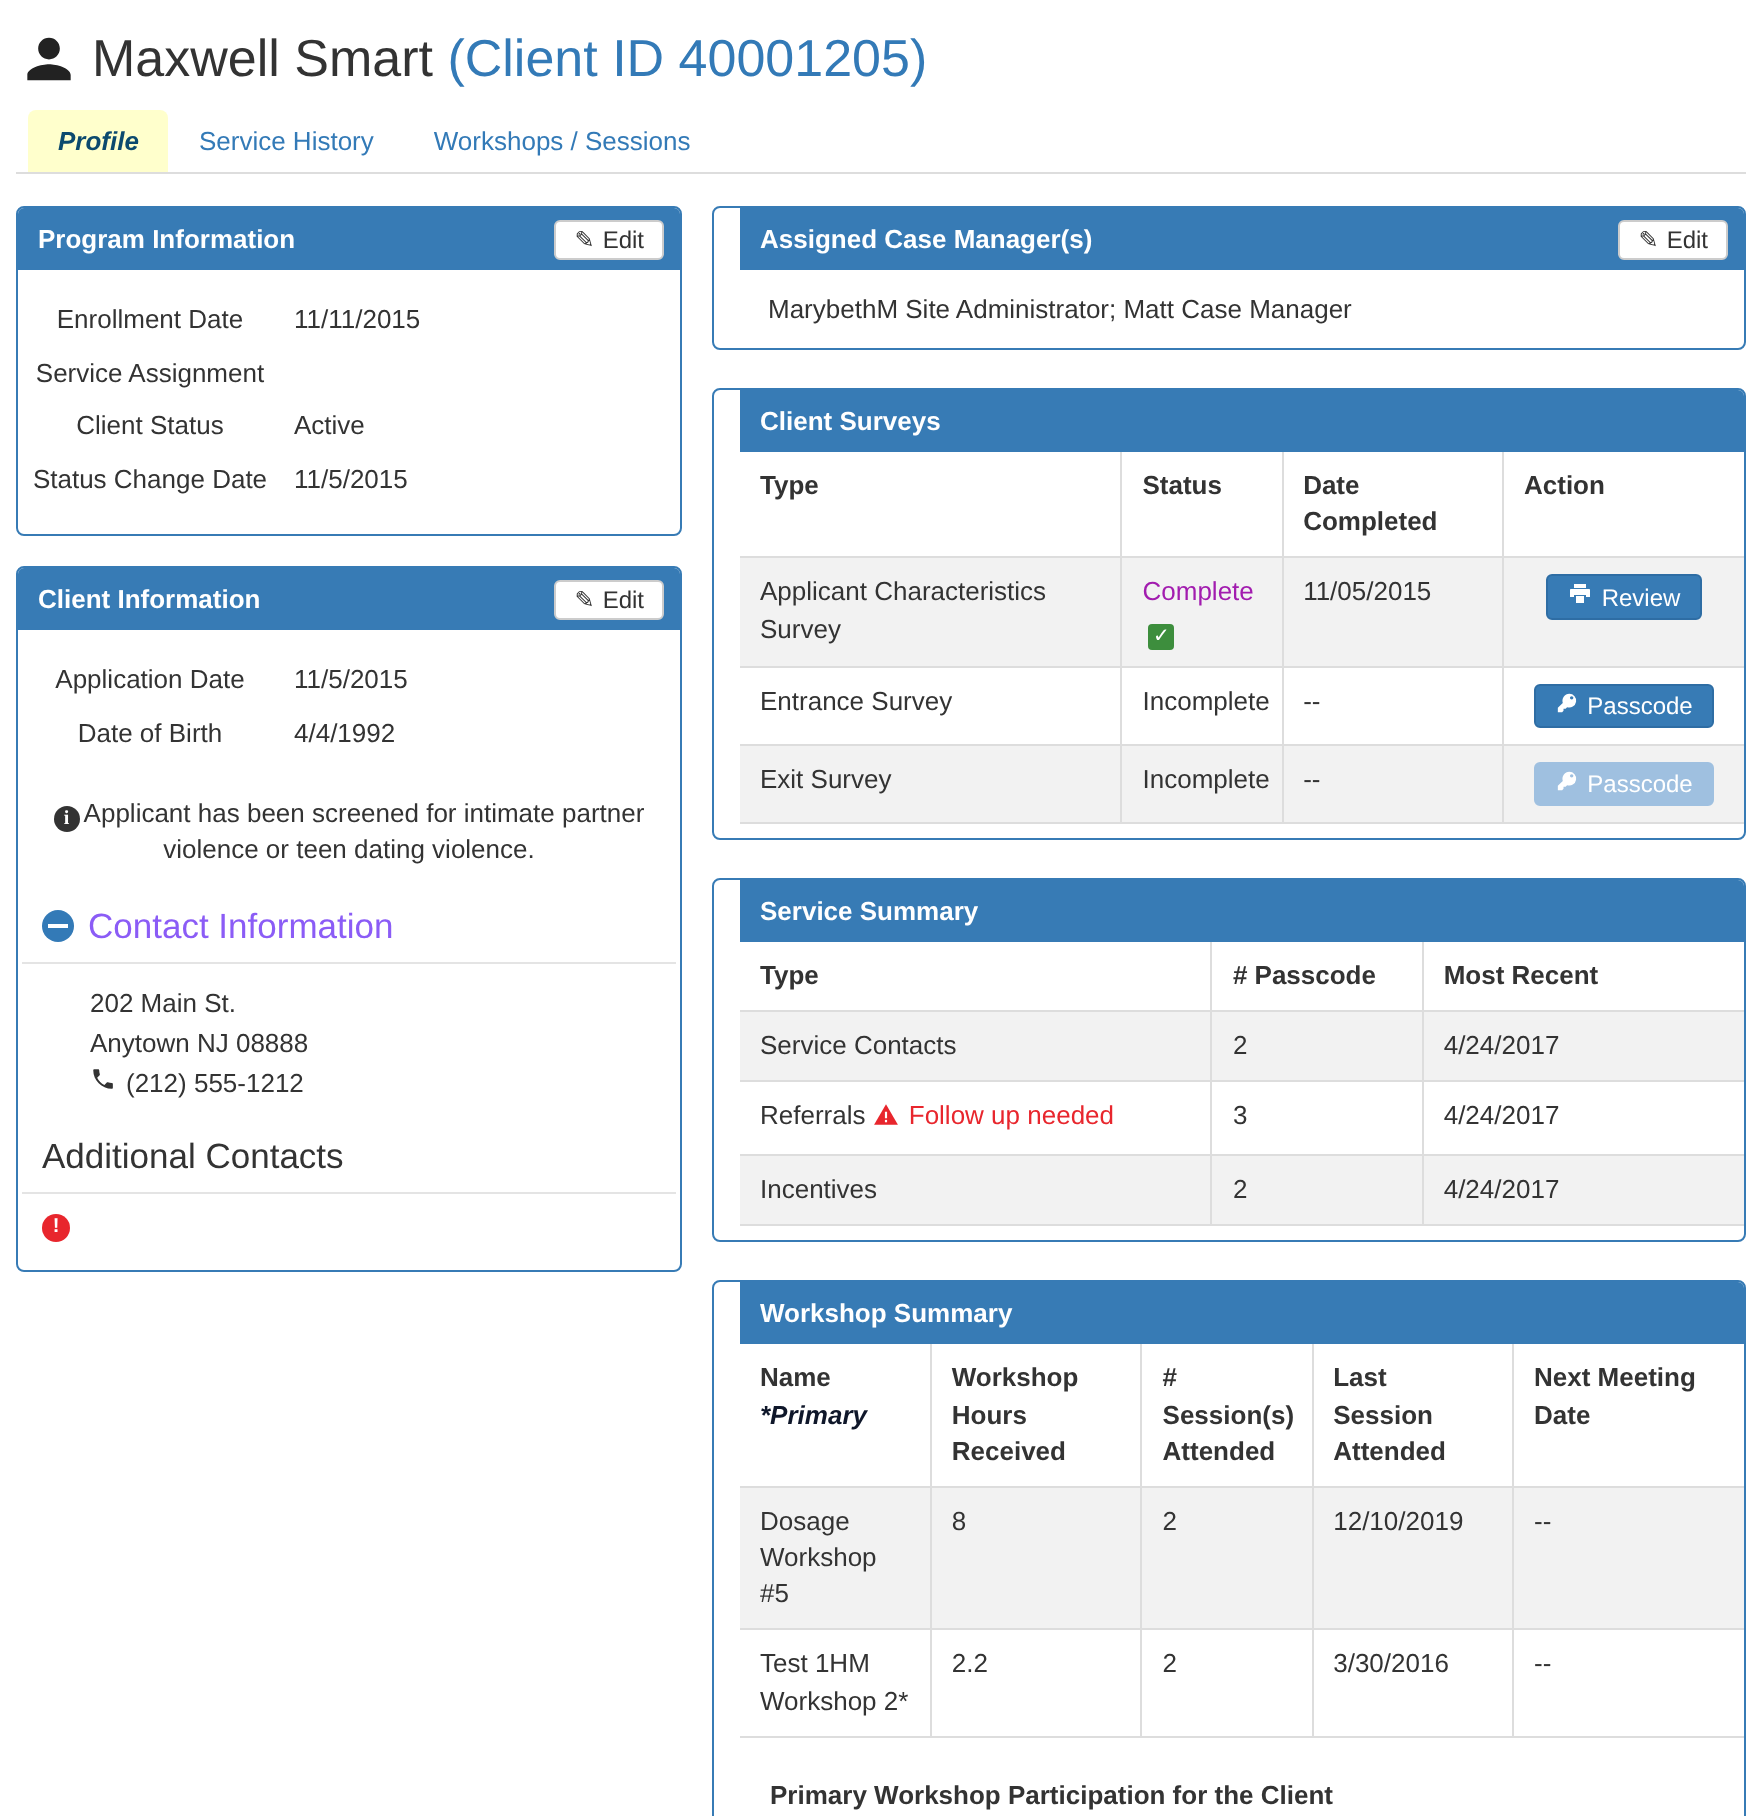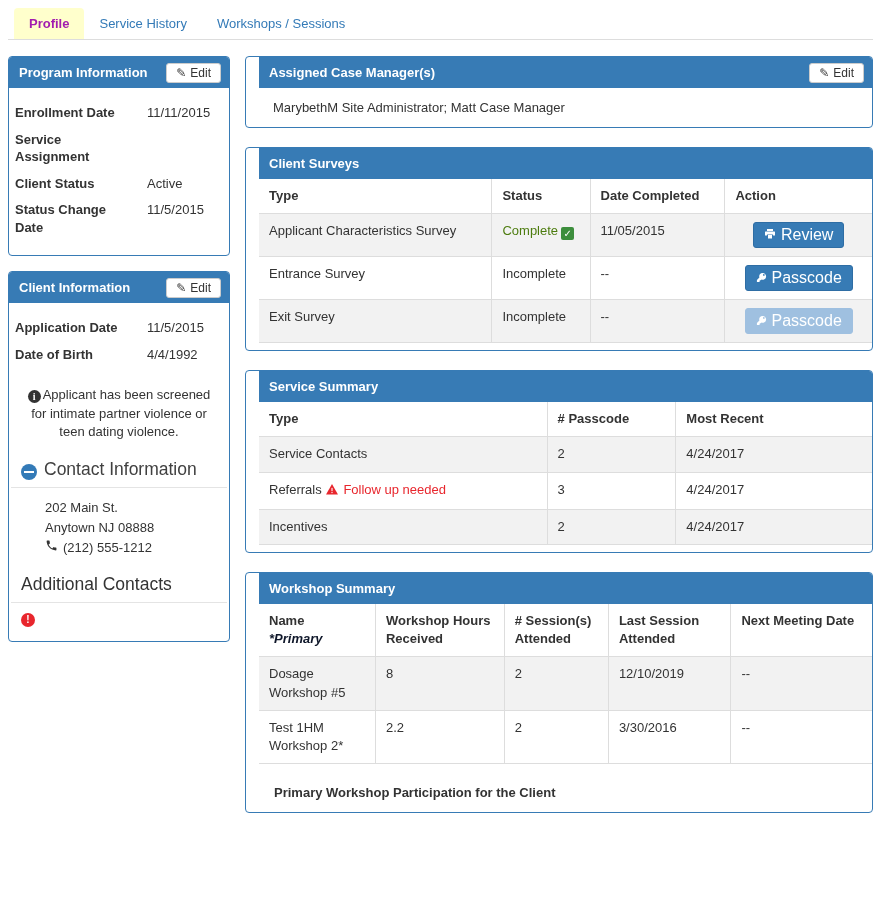--- a/index.html
+++ b/index.html
@@ -15,62 +15,63 @@
   
   .hdr { display: flex; align-items: center; gap: 9px; padding: 6px 2px 10px 4px; }
   .hdr h1 { font-size: 26px; font-weight: 500; color: #333; }
   .hdr .client-id { color: #337ab7; font-weight: 500; }
   .user-icon svg { display: block; }
 
   
   .tabs { display: flex; border-bottom: 1px solid #ddd; padding-left: 6px; }
   .tab { padding: 8px 15px; color: #337ab7; cursor: pointer; }
   .tab.active {
-    background: #ffffcc; color: #a21caf; font-weight: bold;
+    background: #ffffcc; color: #0c4a6e; font-weight: bold;
     border-radius: 4px 4px 0 0;
+    font-style: italic;
   }
 
   
   .cols { display: flex; gap: 15px; margin-top: 16px; align-items: flex-start; }
-  .col-left { width: 222px; flex: none; }
+  .col-left { width: 333px; flex: none; }
   .col-right { flex: 1; min-width: 0; }
 
   
   .panel { border: 1px solid #377bb5; border-radius: 4px; overflow: hidden; margin-bottom: 15px; background: #fff; }
   .col-right .panel { margin-bottom: 19px; padding-left: 13px; }
   .panel-heading {
     background: #377bb5; color: #fff; font-weight: bold;
     padding: 5px 8px 5px 10px; display: flex; align-items: center; justify-content: space-between;
     min-height: 31px;
   }
   .btn-edit {
     background: #fff; color: #333; border: 1px solid #ccc; border-radius: 3px;
     font-size: 12px; padding: 2px 9px; font-family: inherit; cursor: pointer;
     display: inline-flex; align-items: center; gap: 4px; font-weight: normal;
   }
   .panel-body { padding: 12px 14px; }
 
   
   .fields { padding: 16px 10px 10px 6px; }
   .frow { display: grid; grid-template-columns: 120px 1fr; column-gap: 12px; margin-bottom: 9px; }
-  .flabel { font-weight: bold; text-align: left; line-height: 1.35; }
+  .flabel { font-weight: normal; text-align: center; line-height: 1.35; }
   .fvalue { line-height: 1.35; }
 
   .screen-note { text-align: center; padding: 4px 10px 8px 10px; line-height: 1.4; }
   .info-icon {
     display: inline-block; width: 13px; height: 13px; border-radius: 50%;
     background: #333; color: #fff; font-size: 10px; line-height: 13px; text-align: center;
     font-weight: bold; font-family: "Liberation Serif", serif; vertical-align: -1px; margin-right: 2px;
   }
 
   .sect-head {
     display: flex; align-items: center; gap: 7px;
     font-size: 17.5px; padding: 10px 10px 7px 10px; border-bottom: 1px solid #e4e4e4; margin: 0 2px;
   }
-  .sect-head.contact { color: #404040; cursor: pointer; align-items: flex-end; }
+  .sect-head.contact { color: #8b5cf6; cursor: pointer; }
   .sect-head.dark { color: #333; }
   .minus-icon {
     width: 16px; height: 16px; border-radius: 50%; background: #337ab7; position: relative; flex: none;
   }
   .minus-icon::after {
     content: ""; position: absolute; left: 3px; right: 3px; top: 7px; height: 2px; background: #fff;
   }
   .address { padding: 10px 10px 6px 36px; line-height: 1.55; }
   .phone-line { display: flex; align-items: center; gap: 5px; }
   .red-note { color: #e8262d; padding: 10px 10px 14px 12px; font-size: 12.5px; display: flex; align-items: center; gap: 5px; }
@@ -83,45 +84,53 @@
   .tbl-wrap { padding-bottom: 7px; }
   table { width: 100%; border-collapse: collapse; table-layout: fixed; }
   th, td { border: 1px solid #ddd; padding: 8px 10px; text-align: left; vertical-align: top; line-height: 1.4; }
   th { font-weight: bold; border-top: none; }
   th:first-child, td:first-child { border-left: none; }
   th:last-child, td:last-child { border-right: none; }
   tbody tr:nth-child(odd) { background: #f2f2f2; }
 
   .col-action { text-align: center; }
   .btn-action {
-    background: #377bb5; border: 1px solid #2e6da4; color: #fff; font-size: 16px;
+    background: #377bb5; border: 1px solid #2e6da4; color: #fff; font-size: 12px;
     padding: 3px 10px; border-radius: 3px; cursor: pointer; font-family: inherit;
     display: inline-flex; align-items: center; gap: 5px; white-space: nowrap;
   }
   .btn-action.disabled { background: #9fc0e0; border-color: #9fc0e0; cursor: default; }
-  .status-complete { color: #4d7c0f; margin-top: 15px; }
+  .status-complete { color: #a21caf; margin-top: 15px; }
   .check-square {
     display: inline-block; width: 13px; height: 13px; background: #3d8e3d; border-radius: 2px;
     color: #fff; font-size: 10px; line-height: 13px; text-align: center; vertical-align: -2px; margin-left: 3px;
   }
   .warn-text { color: #e8262d; }
   .warn-tri { vertical-align: -2px; margin: 0 1px 0 3px; }
 
   .name-note { color: #0f172a; font-style: italic; font-weight: bold; }
 
   
   .pw { padding: 14px 15px 12px 15px; }
   .pw-heading { font-weight: bold; margin-bottom: 0; }
   .pw-sub { margin-bottom: 14px; }
 </style>
 </head>
 <body>
 
 <div class="page">
 
+  <div class="hdr">
+    <span class="user-icon">
+      <svg width="25" height="25" viewBox="0 0 24 24">
+          <path fill="#222" d="M12 12.2c2.9 0 5.2-2.3 5.2-5.2S14.9 1.8 12 1.8 6.8 4.1 6.8 7s2.3 5.2 5.2 5.2zm0 2.3c-3.5 0-10.4 1.8-10.4 5.2v2.5h20.8v-2.5c0-3.4-6.9-5.2-10.4-5.2z"></path>
+        </svg>
+    </span>
+    <h1><span>Maxwell Smart</span> <span class="client-id">(Client ID 40001205)</span></h1>
+  </div>
 
   <div class="tabs">
     <div class="tab active">Profile</div>
     <div class="tab">Service History</div>
     <div class="tab">Workshops / Sessions</div>
   </div>
 
   <div class="cols">
 
     <div class="col-left">

